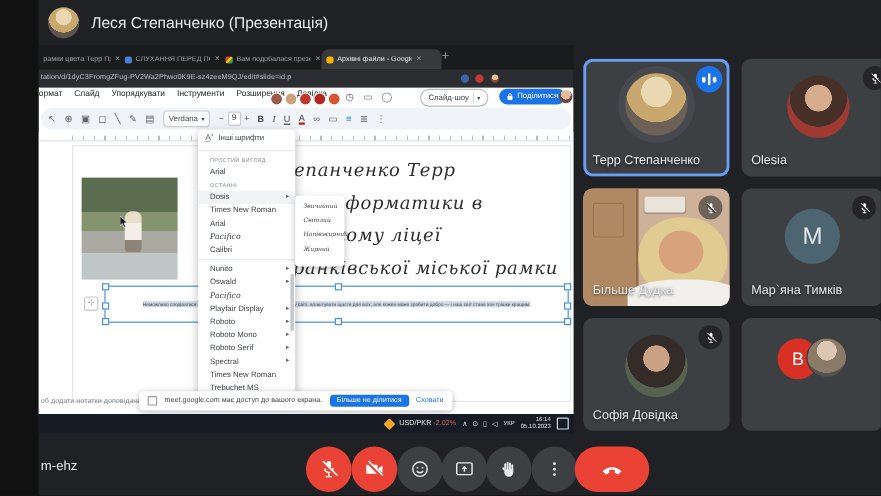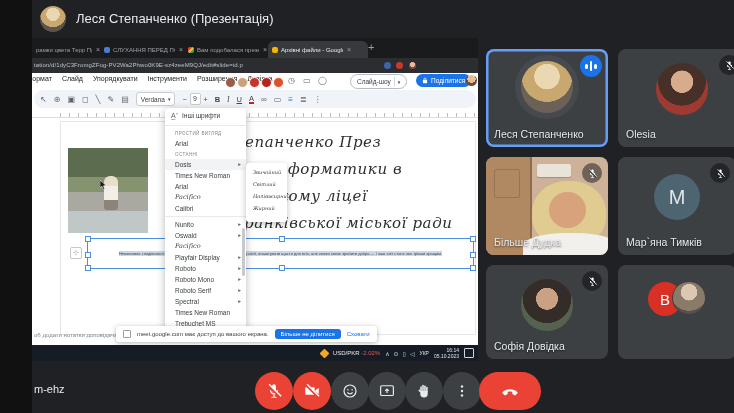--- a/index.html
+++ b/index.html
@@ -282,24 +282,24 @@
         </div>
 
       <div class="canvas">
         <div class="slide"></div>
       </div>
 
       <div class="photo">
           <div class="fig"></div>
         </div>
 
-      <div class="titleline tl0">епанченко През</div>
+      <div class="titleline tl0">епанченко Терр</div>
       <div class="titleline tl1">форматики в</div>
       <div class="titleline tl2">кому ліцеї</div>
-      <div class="titleline tl3">ранківської міської ради</div>
+      <div class="titleline tl3">ранківської міської рамки</div>
 
       <div class="textbox">
         <div class="inner"><span>Неможливо сподіватися змінити ввесь світ: встановити мир у всьому світі, влаштувати щастя для всіх, але кожен може зробити добро — і наш світ стане хоч трішки кращим.</span></div>
         <i class="hdl h1"></i>
           <i class="hdl h2"></i>
           <i class="hdl h3"></i>
           <i class="hdl h4"></i>
         <i class="hdl h5"></i>
           <i class="hdl h6"></i>
           <i class="hdl h7"></i>
@@ -382,21 +382,21 @@
 
     <div class="tile t-lesia">
       <div class="audiochip">
         <i class="ab1"></i>
           <i class="ab2"></i>
           <i class="ab3"></i>
       </div>
       <div class="avring">
           <div class="avatar av-lesia"></div>
         </div>
-      <div class="tile-name">Леся Степанченко</div>
+      <div class="tile-name">Терр Степанченко</div>
     </div>
 
     <div class="tile t-olesia">
       <div class="micbadge">
         <svg width="11" height="11" viewBox="0 0 24 24">
             <g fill="#fff">
               <rect x="9.5" y="3" width="5" height="10" rx="2.5"></rect>
               <path d="M6.5 11a5.5 5.5 0 0 0 11 0h-1.8a3.7 3.7 0 0 1-7.4 0z"></path>
               <rect x="11.2" y="16.5" width="1.6" height="3"></rect>
               <rect x="8.5" y="19.5" width="7" height="1.5" rx=".75"></rect>

